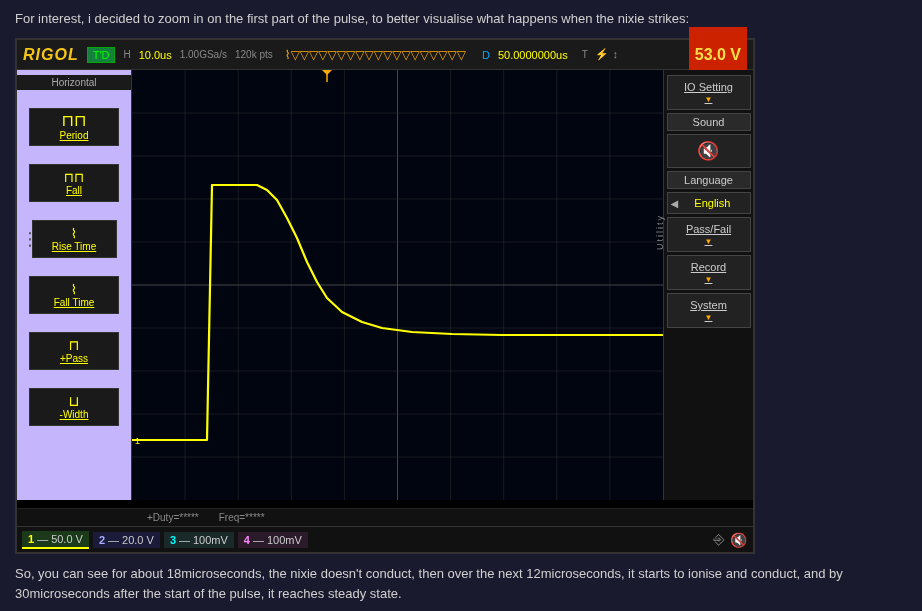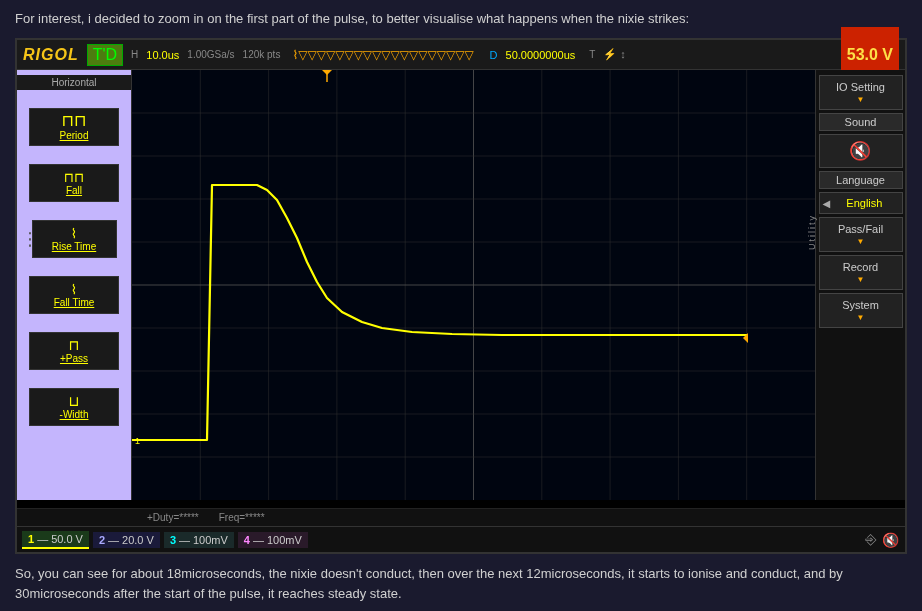--- a/index.html
+++ b/index.html
@@ -16,44 +16,44 @@
     }
     .top-text {
       color: #d0d0d0;
       font-size: 13px;
       margin-bottom: 10px;
       line-height: 1.4;
     }
     .oscilloscope {
       background: #000;
       border: 2px solid #333;
-      width: 892px;
+      width: 740px;
       position: relative;
     }
     
     .osc-header {
       background: #1a1a1a;
       display: flex;
       align-items: center;
       padding: 3px 6px;
       gap: 8px;
       border-bottom: 1px solid #333;
       height: 30px;
     }
     .rigol-logo {
       color: #f5c518;
       font-weight: bold;
       font-size: 16px;
       font-style: italic;
       letter-spacing: 1px;
     }
     .td-badge {
-      background: #4d7c0f;
+      background: #15803d;
       color: #00ff00;
-      font-size: 16px;
+      font-size: 11px;
       padding: 1px 5px;
       border: 1px solid #00aa00;
     }
     .header-item {
       color: #ffff00;
       font-size: 11px;
       display: flex;
       align-items: center;
       gap: 3px;
     }
@@ -166,20 +166,21 @@
       color: #ccc;
       width: 84px;
       padding: 5px 3px;
       text-align: center;
       cursor: pointer;
       font-size: 11px;
       display: flex;
       flex-direction: column;
       align-items: center;
       gap: 2px;
+      text-decoration: underline;
     }
     .right-btn .arrow-down {
       color: #ffaa00;
       font-size: 8px;
     }
     .sound-icon-btn {
       background: #222;
       border: 1px solid #444;
       color: #ccc;
       width: 84px;

